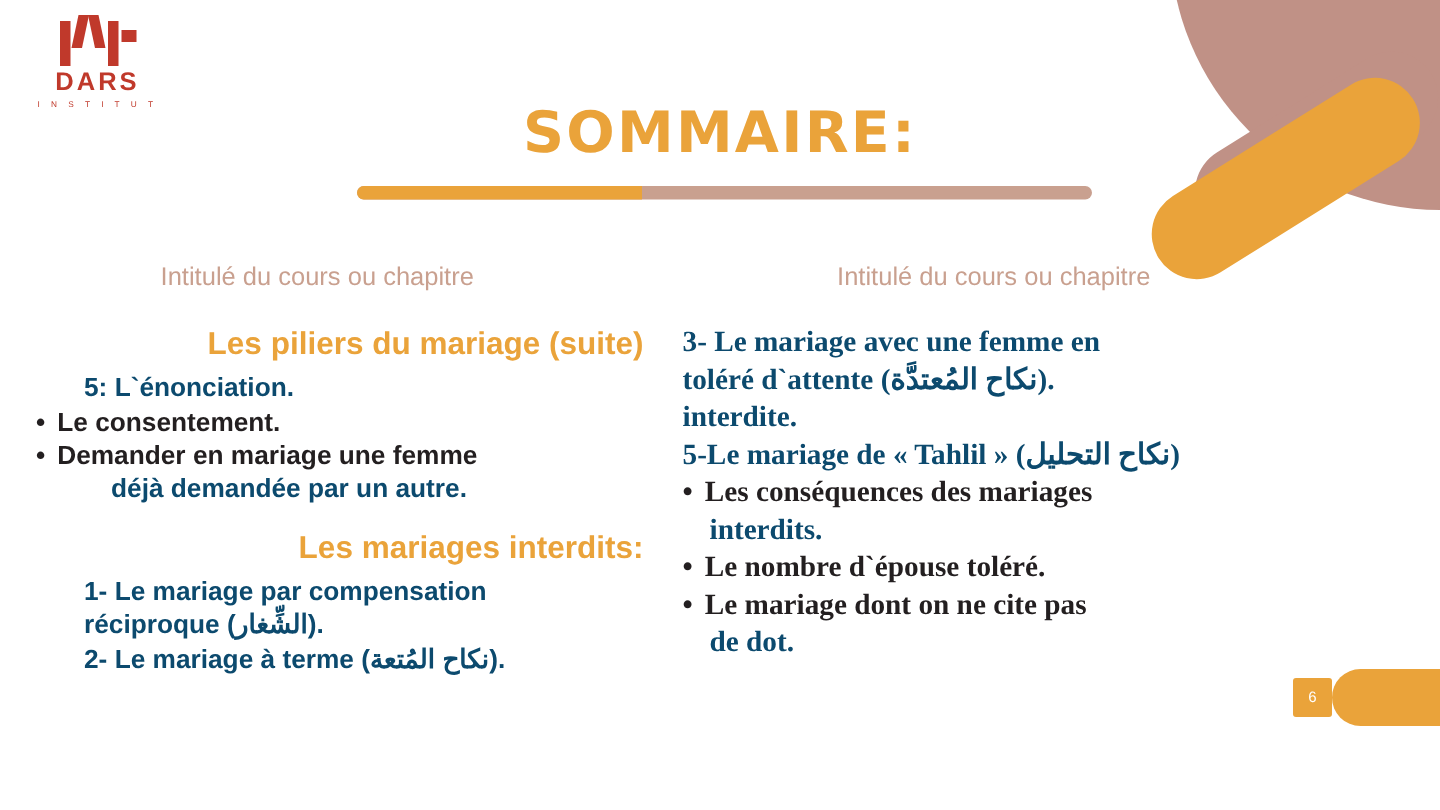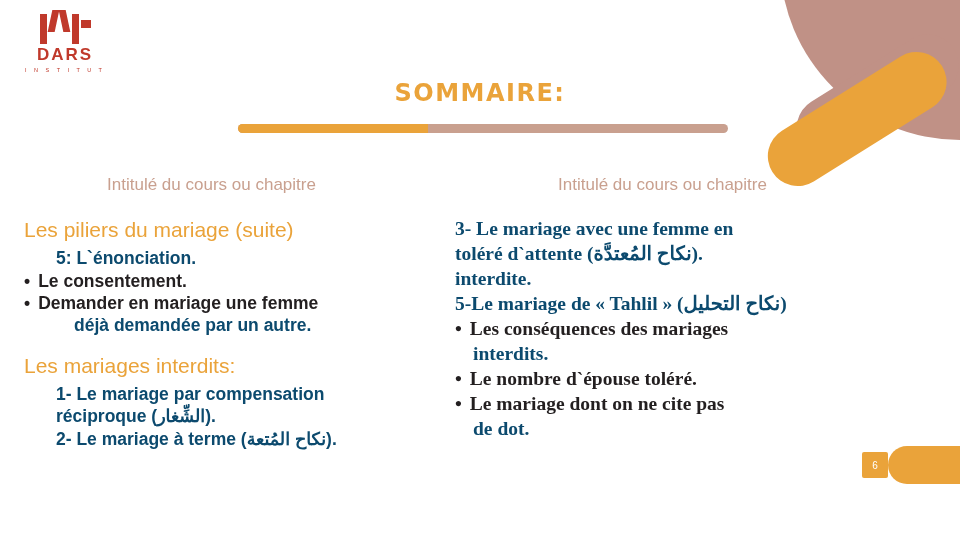--- a/index.html
+++ b/index.html
@@ -114,26 +114,25 @@
     margin-top: 2px;
   }
 
   
   .slide-title {
     position: absolute;
     top: 66px;
     left: 0;
     width: 100%;
     text-align: center;
-    font-size: 24px;
+    font-size: 38px;
     font-weight: bold;
     letter-spacing: 1.5px;
     color: #eaa33a;
     font-family: "DejaVu Sans", sans-serif;
-    margin-top: 13px;
   }
   .title-rule {
     position: absolute;
     top: 124px;
     left: 238px;
     width: 490px;
     height: 9px;
     background: #c9a08f;
     border-radius: 5px;
   }
@@ -163,23 +162,24 @@
     font-size: 17px;
     margin-bottom: 22px;
     text-align: center;
   }
   .col-left .col-heading { padding-right: 30px; }
   .col-right .col-heading { padding-left: 10px; }
 
   .subtitle-orange {
     color: #eaa33a;
     font-size: 21px;
-    font-weight: normal;
+    font-weight: bold;
     line-height: 1.25;
     margin-bottom: 4px;
+    text-align: right;
   }
   .body-line {
     font-size: 17.5px;
     font-weight: bold;
     color: #0c4a6e;
     line-height: 1.28;
   }
   .col-left .body-line { font-family: "Liberation Sans", sans-serif; margin-left: 32px; }
   .col-right .body-line,
   .col-right .bullet-line { font-family: "Liberation Serif", serif; font-size: 19.5px; }

